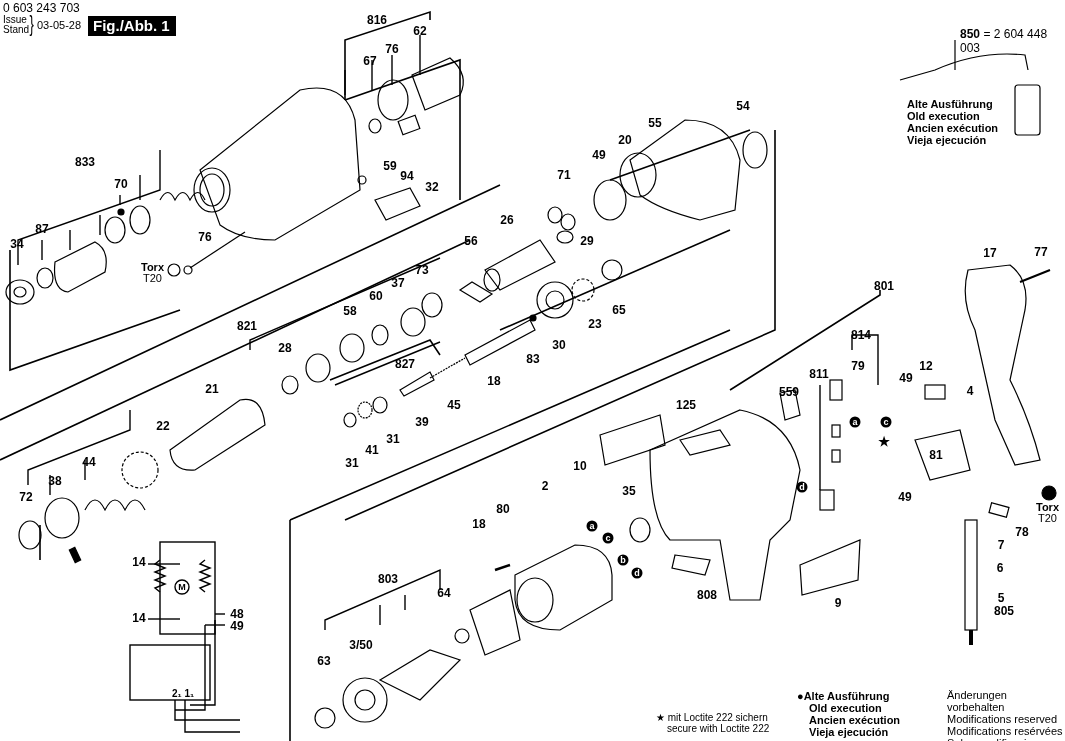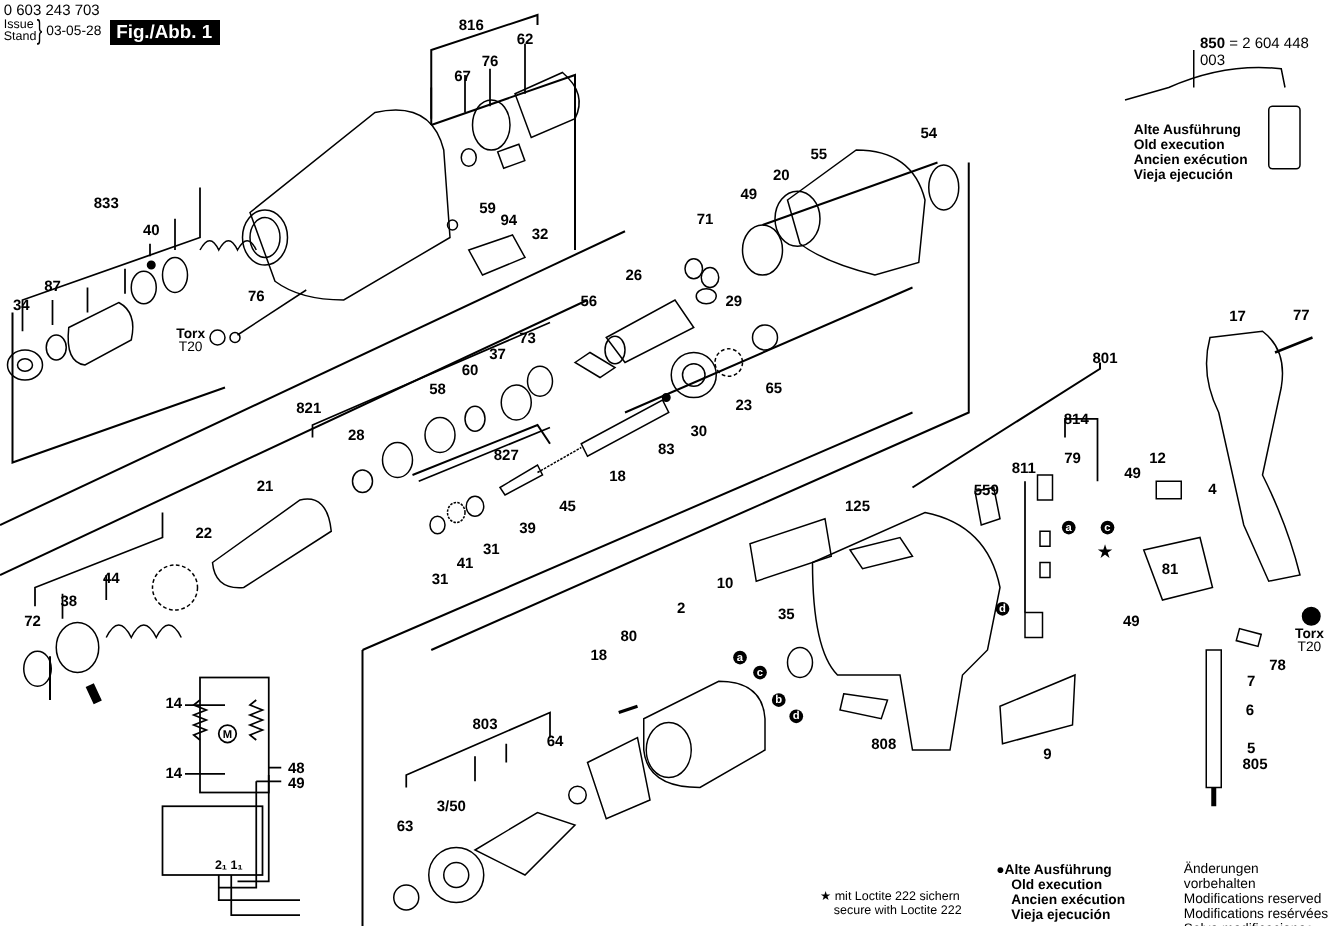--- a/index.html
+++ b/index.html
@@ -198,21 +198,21 @@
     <line x1="205" y1="625" x2="225" y2="625"></line>
   </g>
 </svg>
 
 <div>
   <span class="lbl" style="left:377px;top:20px">816</span>
   <span class="lbl" style="left:392px;top:49px">76</span>
   <span class="lbl" style="left:420px;top:31px">62</span>
   <span class="lbl" style="left:370px;top:61px">67</span>
   <span class="lbl" style="left:85px;top:162px">833</span>
-  <span class="lbl" style="left:121px;top:184px">40</span>
+  <span class="lbl" style="left:121px;top:184px">70</span>
   <span class="lbl" style="left:17px;top:244px">34</span>
   <span class="lbl" style="left:42px;top:229px">87</span>
   <span class="lbl" style="left:205px;top:237px">76</span>
   <span class="lbl" style="left:390px;top:166px">59</span>
   <span class="lbl" style="left:407px;top:176px">94</span>
   <span class="lbl" style="left:432px;top:187px">32</span>
   <span class="lbl" style="left:743px;top:106px">54</span>
   <span class="lbl" style="left:655px;top:123px">55</span>
   <span class="lbl" style="left:625px;top:140px">20</span>
   <span class="lbl" style="left:599px;top:155px">49</span>

